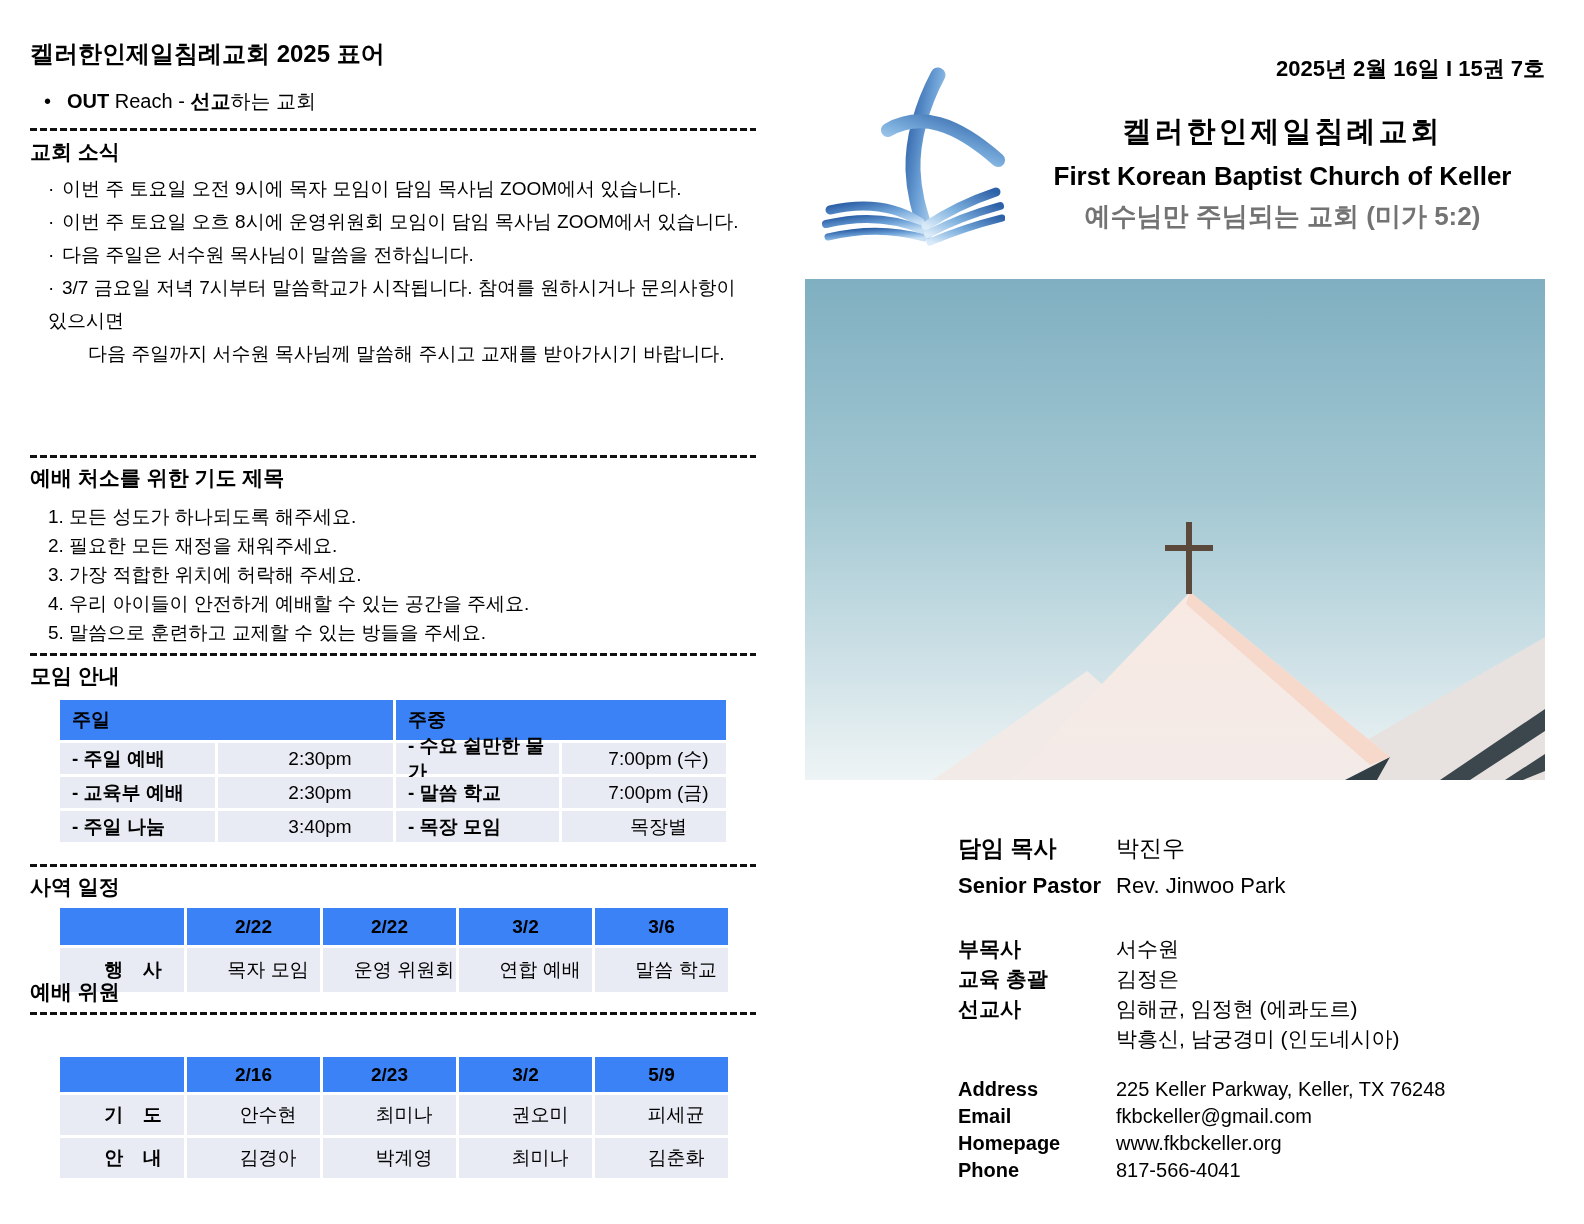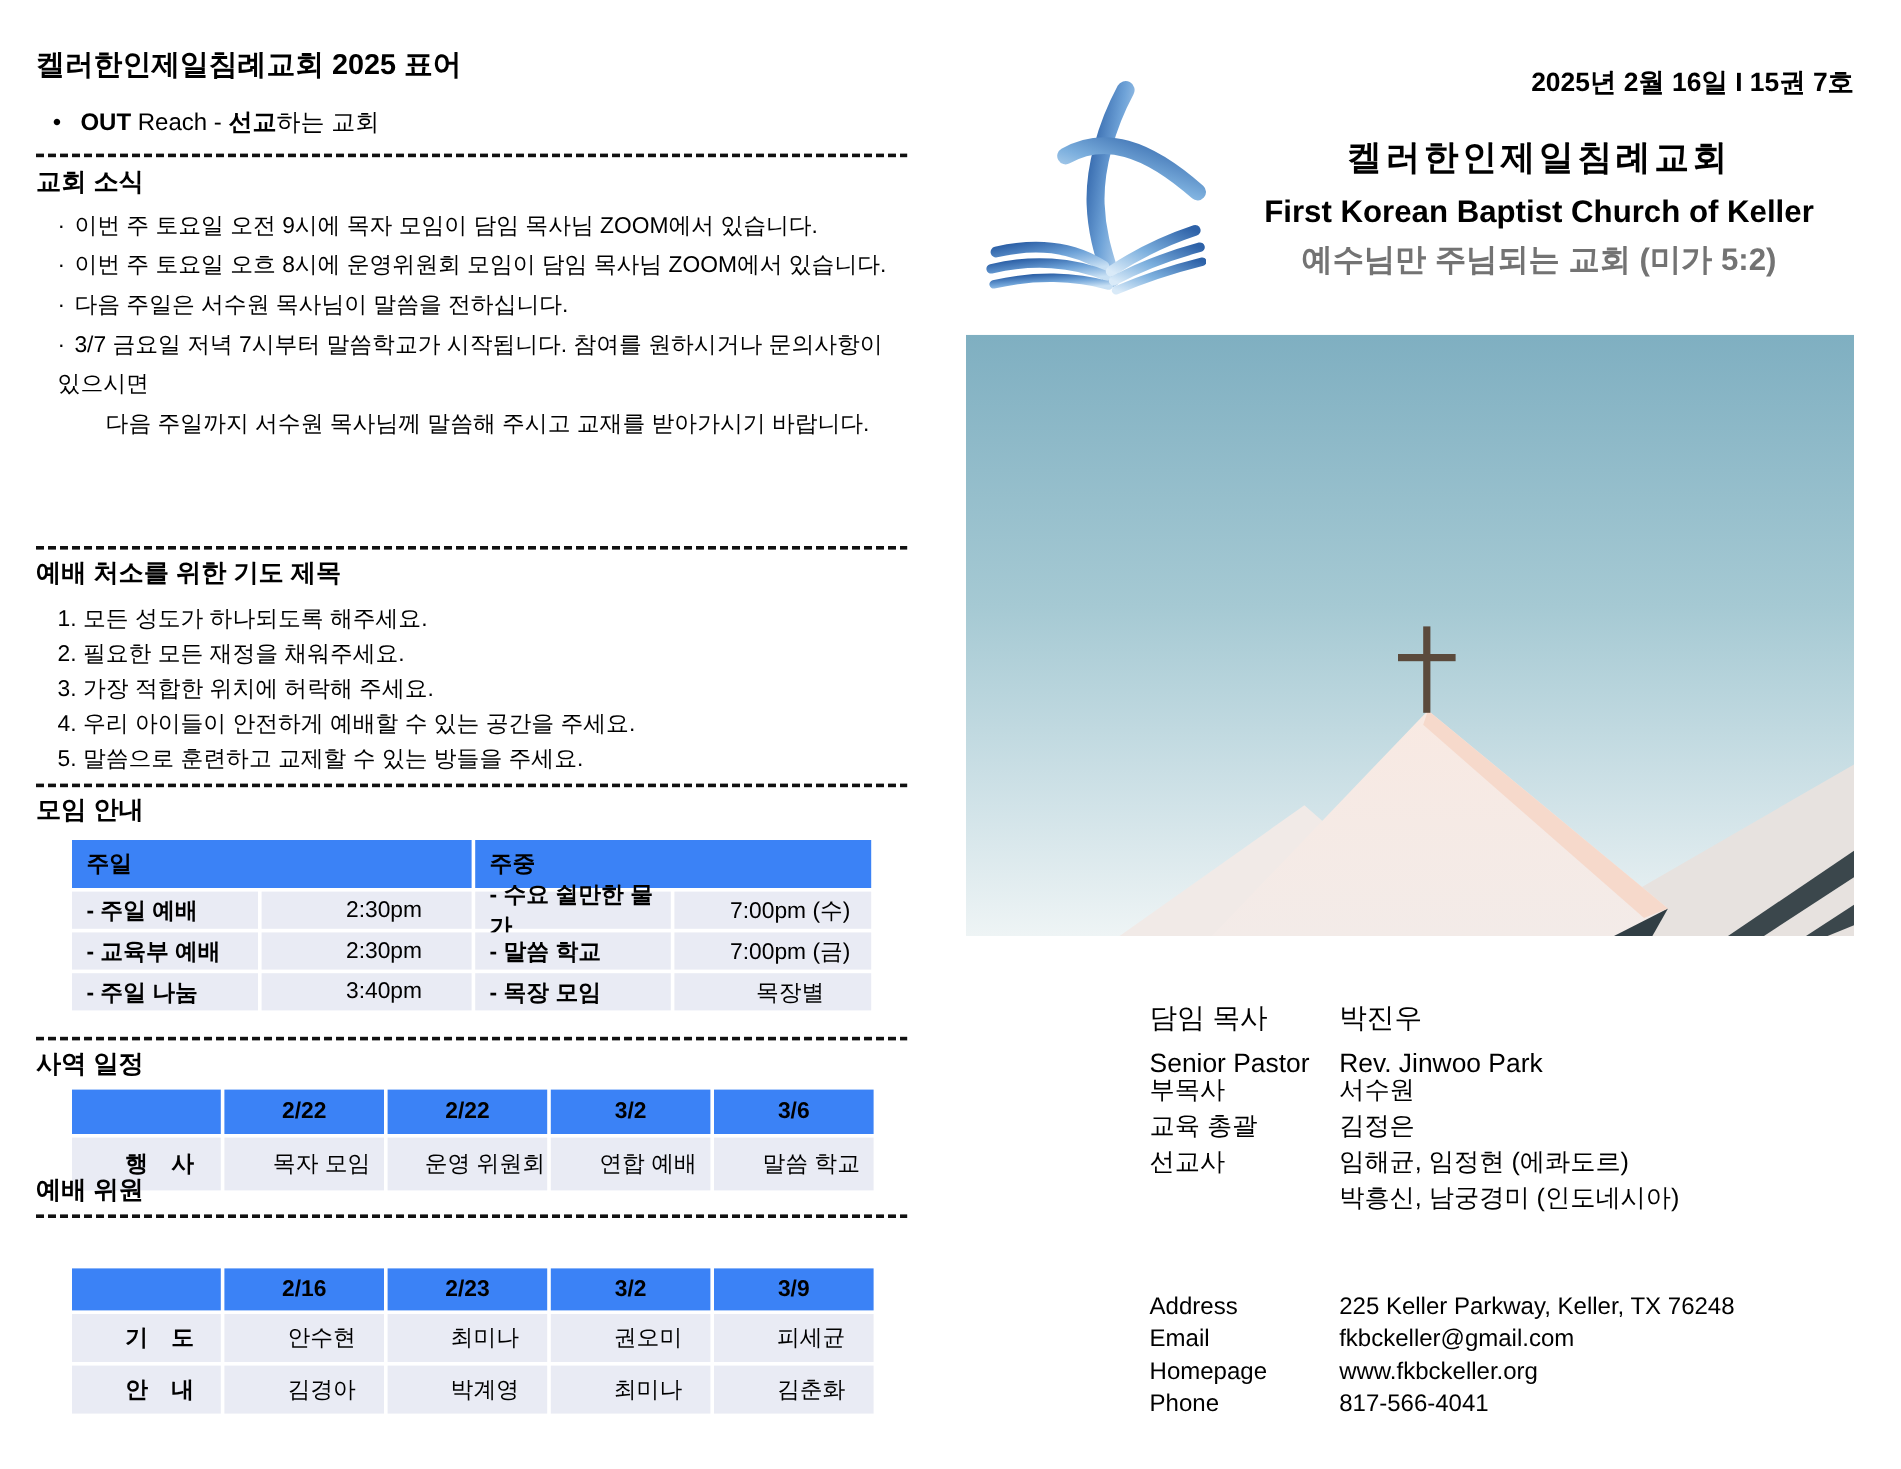--- a/index.html
+++ b/index.html
@@ -42,23 +42,23 @@
   .right-col{position:absolute;left:790px;top:0;width:755px;height:1224px;}
   .issue{position:absolute;top:54px;right:0;font-size:22px;font-weight:bold;}
   .logo{position:absolute;left:10px;top:60px;width:205px;height:195px;}
   .masthead{position:absolute;left:230px;top:112px;width:525px;text-align:center;}
   .church-kr{font-size:29px;font-weight:bold;letter-spacing:3px;}
   .church-en{font-size:26px;font-weight:bold;margin-top:9px;}
   .tagline{font-size:26px;font-weight:bold;color:#737373;margin-top:7px;}
   .photo{position:absolute;left:15px;top:279px;width:740px;height:501px;}
 
   .inforow{display:flex;}
-  .inforow .lab{flex:0 0 158px;font-weight:normal;}
+  .inforow .lab{flex:0 0 158px;font-weight:bold;}
   .staff1{position:absolute;left:168px;top:830px;width:587px;font-size:23px;line-height:37px;}
-  .staff2{position:absolute;left:168px;top:894px;width:587px;font-size:21px;line-height:30px;}
+  .staff2{position:absolute;left:168px;top:934px;width:587px;font-size:21px;line-height:30px;}
   .contact{position:absolute;left:168px;top:1076px;width:587px;font-size:20px;line-height:27px;}
 </style>
 </head>
 <body>
 
 <div class="left-col">
 
   <div class="motto-title">켈러한인제일침례교회 2025 표어</div>
 
   <div class="motto-line">
@@ -133,21 +133,21 @@
 
   <div class="divider" style="top:1012px"></div>
 
   <div class="sec-head" style="top:980px">예배 위원</div>
 
   <div class="grid t3">
     <div class="cell hd"></div>
     <div class="cell hd">2/16</div>
     <div class="cell hd">2/23</div>
     <div class="cell hd">3/2</div>
-    <div class="cell hd">3/9</div>
+    <div class="cell hd">5/9</div>
 
     <div class="cell dt rowlab">기 도</div>
     <div class="cell dt">안수현</div>
     <div class="cell dt">최미나</div>
     <div class="cell dt">권오미</div>
     <div class="cell dt">피세균</div>
 
     <div class="cell dt rowlab">안 내</div>
     <div class="cell dt">김경아</div>
     <div class="cell dt">박계영</div>

